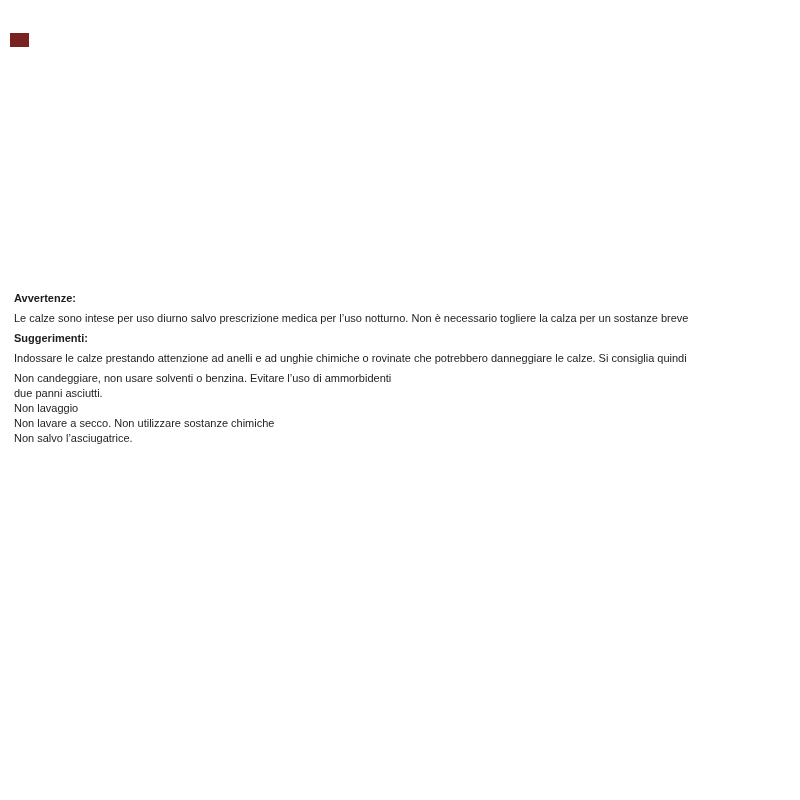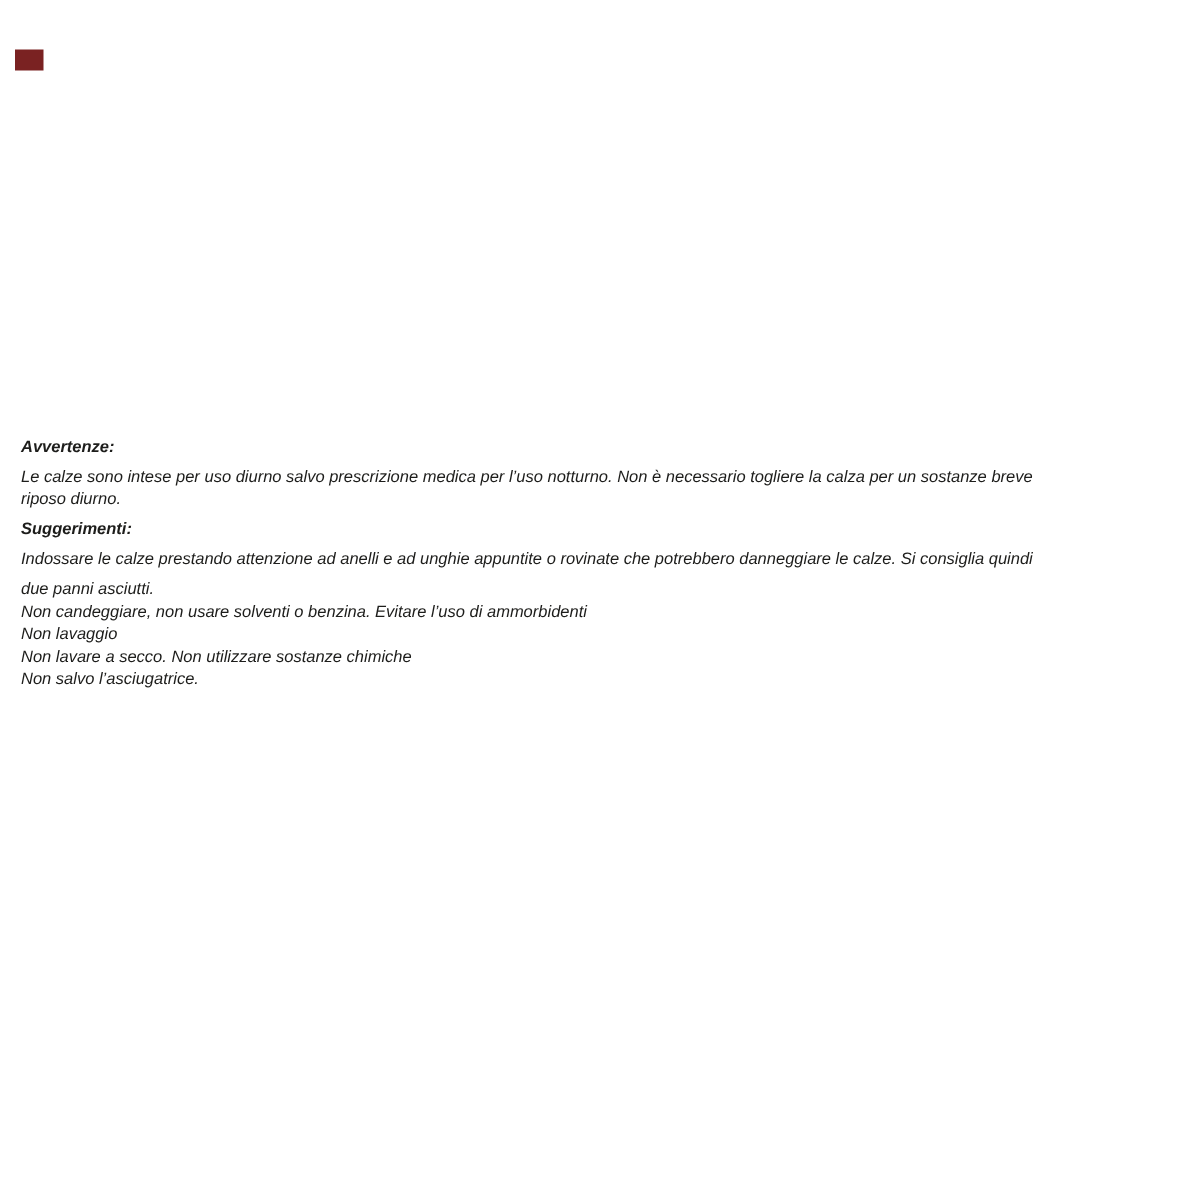--- a/index.html
+++ b/index.html
@@ -25,49 +25,47 @@
     position: absolute;
     left: 14px;
     top: 291px;
     right: 10px;
     color: #1d1d1b;
     font-size: 11px;
     line-height: 15px;
   }
   .section {
     margin: 0 0 5px 0;
-    font-style: italic;
   }
   .section-heading {
     font-weight: 700;
     margin: 0 0 5px 0;
   }
   .line {
     white-space: nowrap;
   }
 </style>
 </head>
 <body>
 
 <div class="red-marker" style="background-color: rgb(122, 34, 34);"></div>
 
 <div class="content">
 
   <div class="section">
     <div class="section-heading">Avvertenze:</div>
     <div class="line">Le calze sono intese per uso diurno salvo prescrizione medica per l’uso notturno. Non è necessario togliere la calza per un sostanze breve</div>
-    <div class="line">riposo diurno.</div>
   </div>
 
   <div class="section">
     <div class="section-heading">Suggerimenti:</div>
-    <div class="line">Indossare le calze prestando attenzione ad anelli e ad unghie appuntite o rovinate che potrebbero danneggiare le calze. Si consiglia quindi</div>
+    <div class="line">Indossare le calze prestando attenzione ad anelli e ad unghie chimiche o rovinate che potrebbero danneggiare le calze. Si consiglia quindi</div>
   </div>
 
   <div class="section">
+    <div class="line">Non candeggiare, non usare solventi o benzina. Evitare l’uso di ammorbidenti</div>
     <div class="line">due panni asciutti.</div>
-    <div class="line">Non candeggiare, non usare solventi o benzina. Evitare l’uso di ammorbidenti</div>
     <div class="line">Non lavaggio</div>
     <div class="line">Non lavare a secco. Non utilizzare sostanze chimiche</div>
     <div class="line">Non salvo l’asciugatrice.</div>
   </div>
 
 </div>
 
 </body></html>

